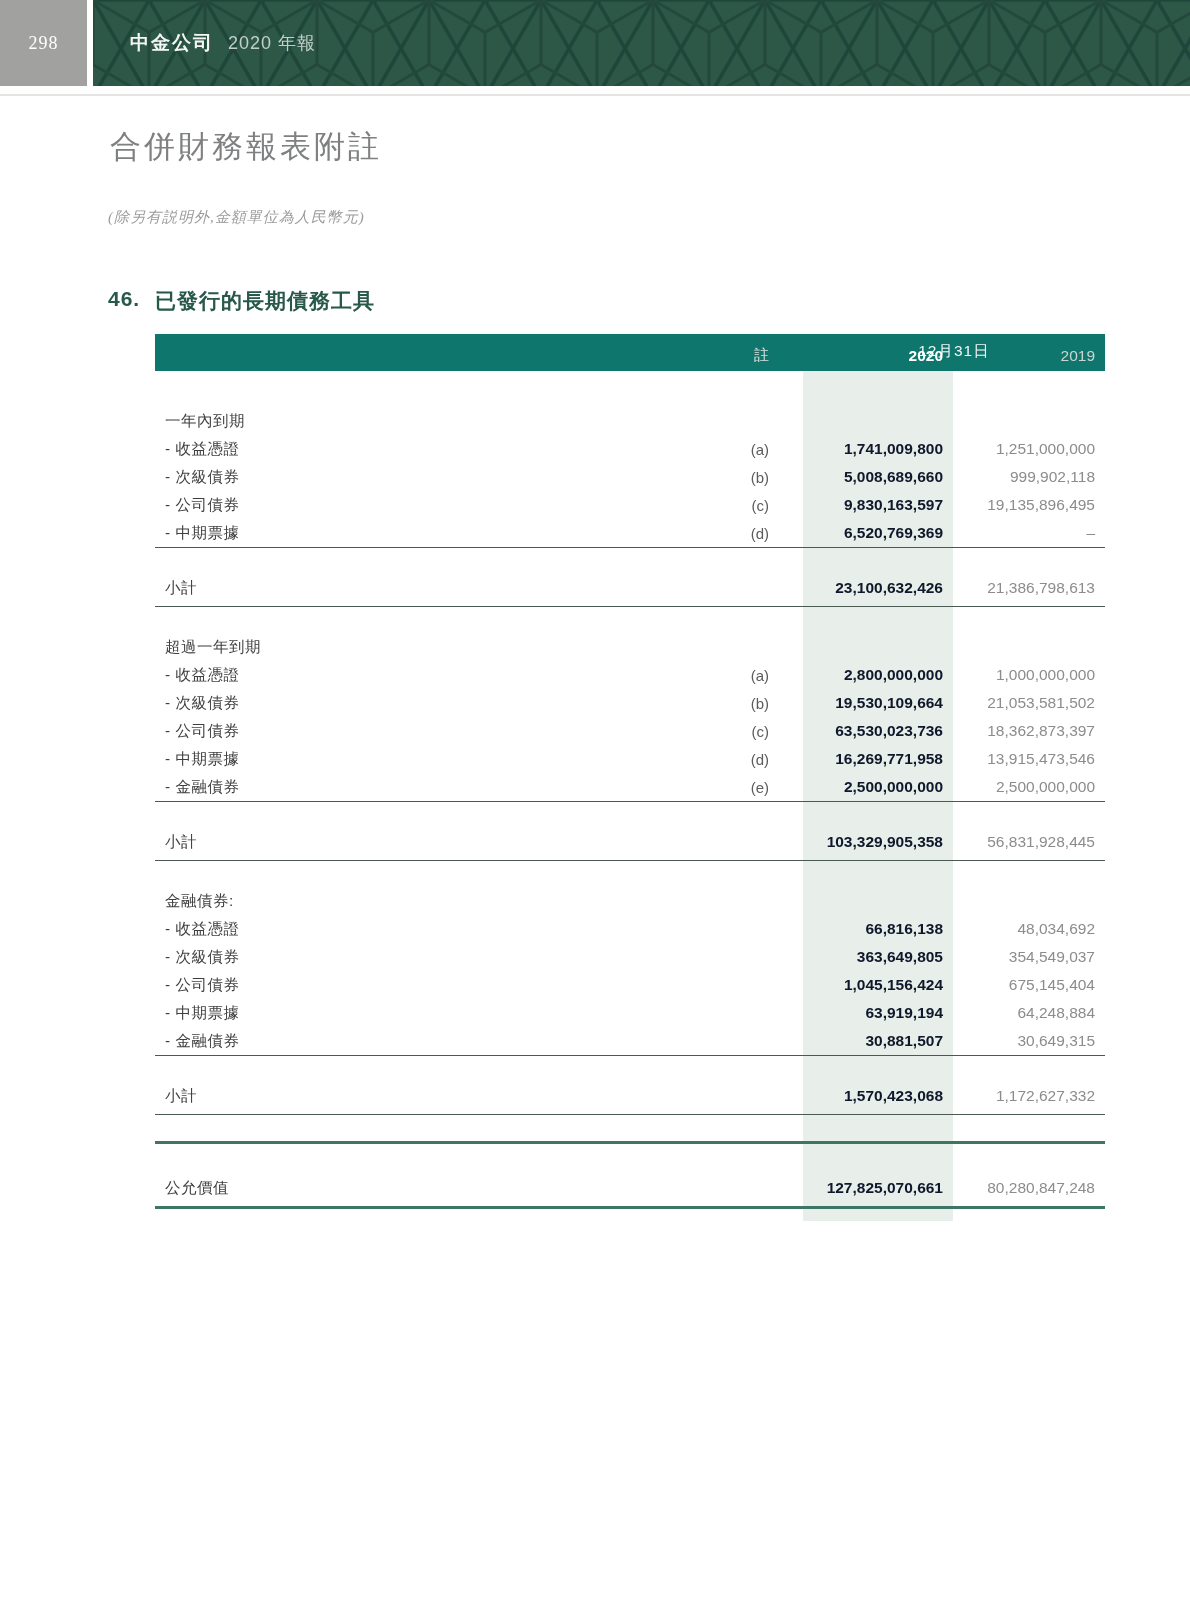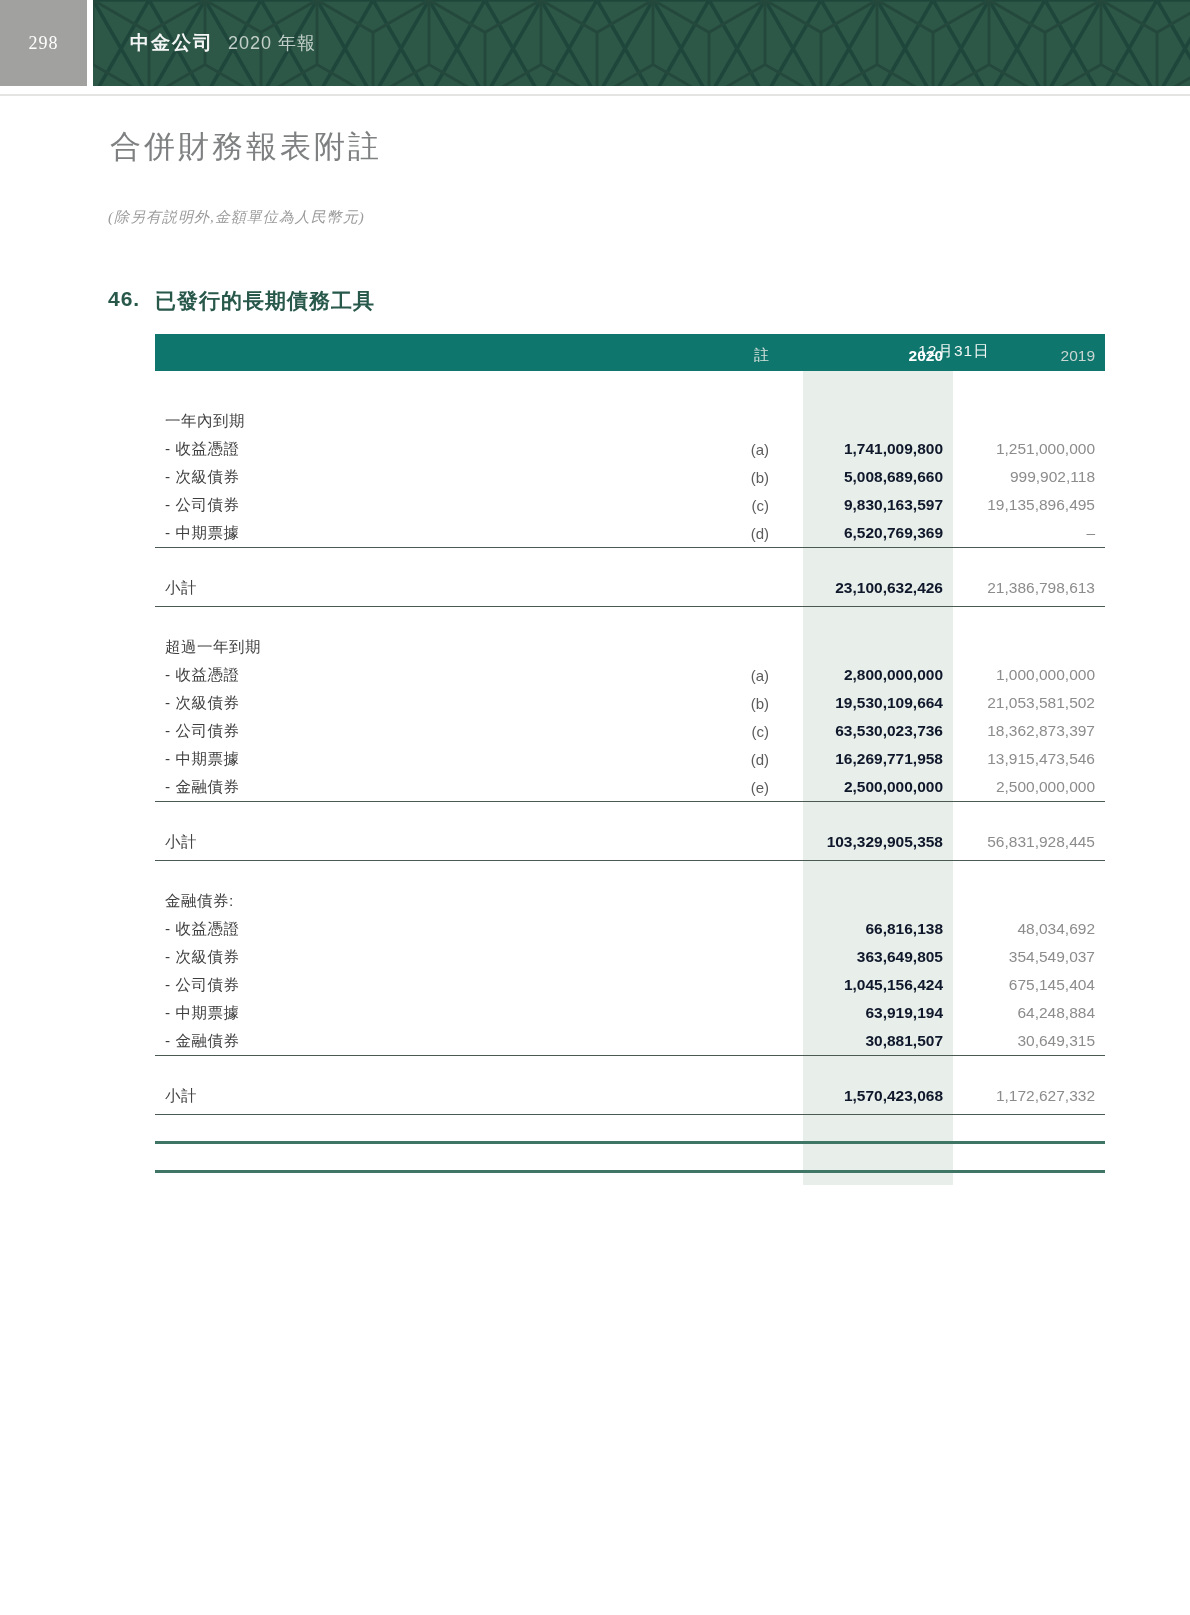--- a/index.html
+++ b/index.html
@@ -259,16 +259,22 @@
       <div class="row tall">
         <span class="c-label">小計</span>
         <span class="c-note"></span>
         <span class="c-v2020">1,570,423,068</span>
         <span class="c-v2019">1,172,627,332</span>
       </div>
       <div class="rule-thin"></div>
       <div class="gap" style="height: 26px;"></div>
       <div class="rule-thick"></div>
       <div class="gap" style="height: 26px;"></div>
+      <div class="row tall">
+        <span class="c-label">公允價值</span>
+        <span class="c-note"></span>
+        <span class="c-v2020">127,825,070,661</span>
+        <span class="c-v2019">80,280,847,248</span>
+      </div>
       <div class="rule-thick"></div>
       <div class="gap" style="height: 12px;"></div>
     </div>
 </div>
 
 </body></html>

